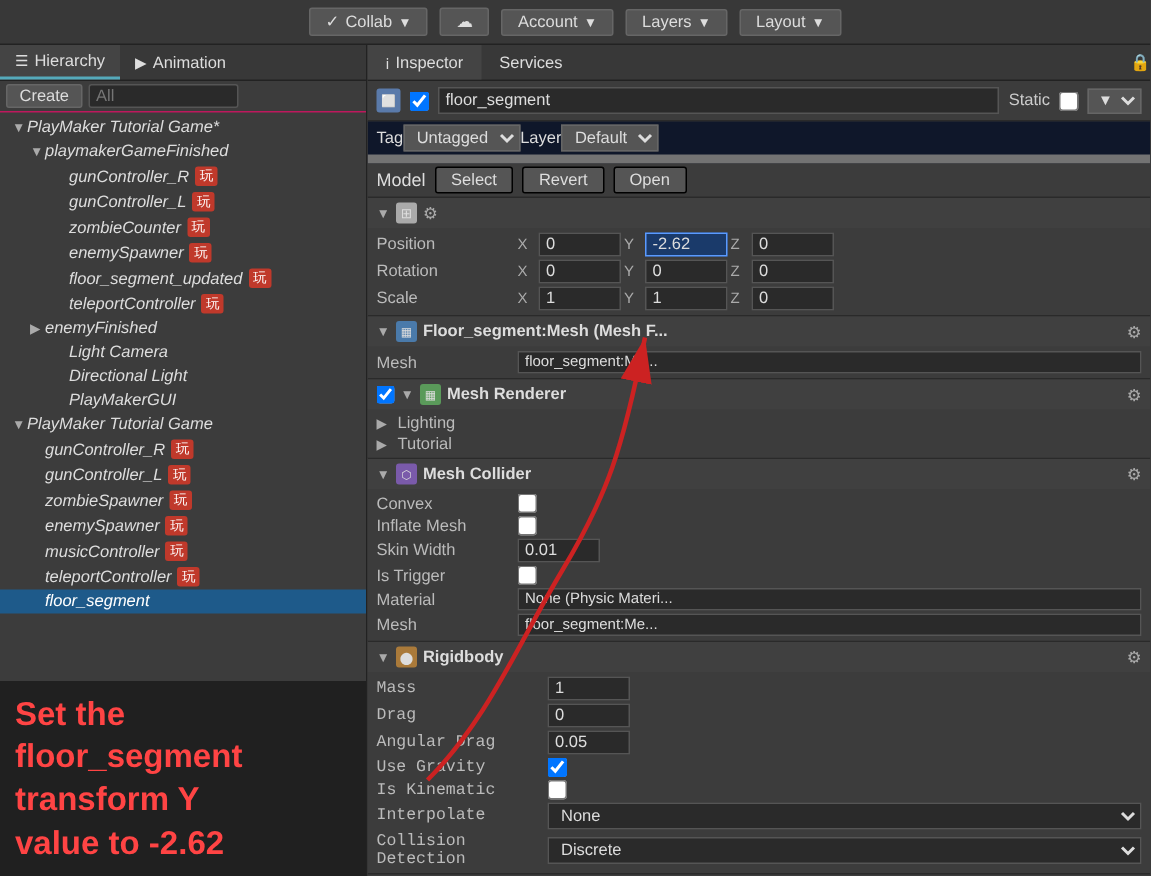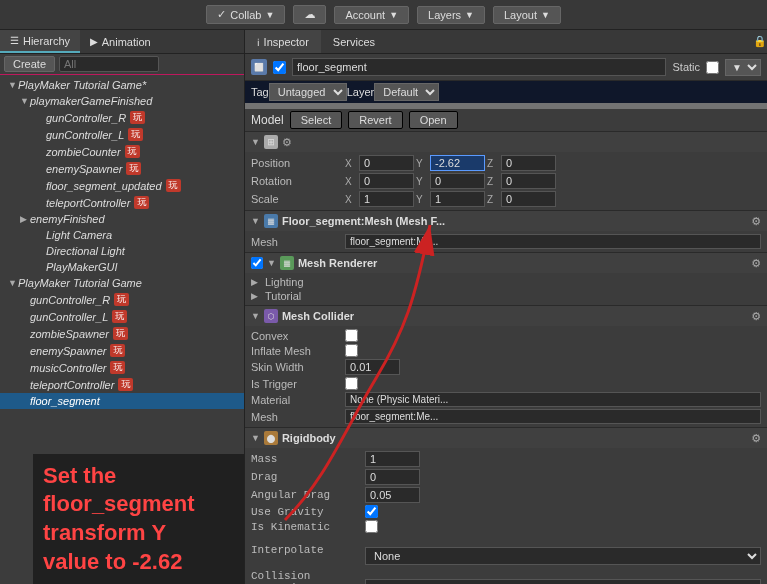--- a/index.html
+++ b/index.html
@@ -128,21 +128,20 @@
       position: absolute;
       bottom: 0;
       left: 0;
       right: 0;
       height: 130px;
       background: rgba(20,20,20,0.7);
       display: flex;
       align-items: center;
       padding: 10px;
       pointer-events: none;
-      margin-left: 33px;
     }
     .annotation-text {
       color: #ff4444;
       font-size: 22px;
       font-weight: bold;
       line-height: 1.3;
     }
 
     
     .arrow-overlay {
@@ -326,21 +325,20 @@
 
     .checkbox-input { width: 13px; height: 13px; cursor: pointer; }
 
     .prop-value {
       background: #2a2a2a;
       border: 1px solid #555;
       color: #ddd;
       padding: 1px 4px;
       font-size: 11px;
       flex: 1;
-      margin-top: 12px;
     }
 
     
     ::-webkit-scrollbar { width: 6px; height: 6px; }
     ::-webkit-scrollbar-track { background: #2a2a2a; }
     ::-webkit-scrollbar-thumb { background: #555; border-radius: 3px; }
 
     
     .settings-icon { cursor: pointer; color: #aaa; font-size: 11px; }
     .lock-icon { cursor: pointer; color: #aaa; font-size: 11px; }

